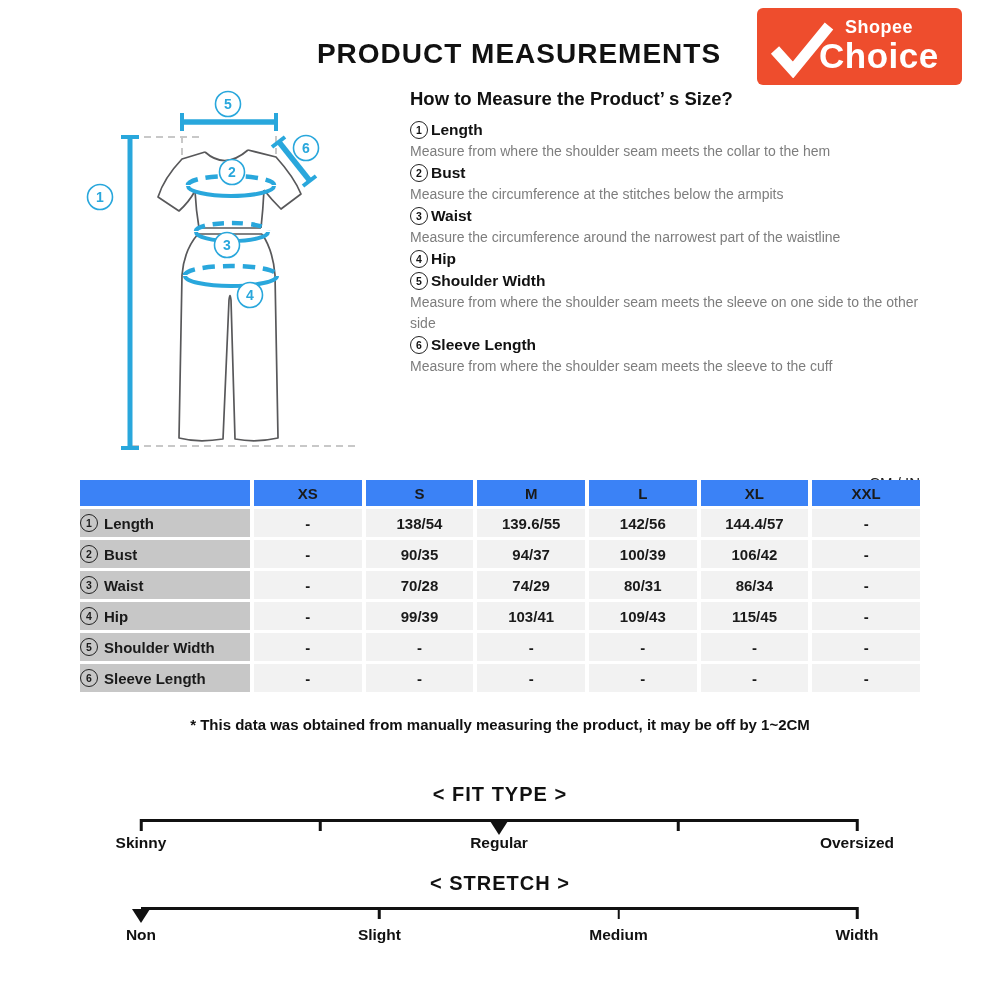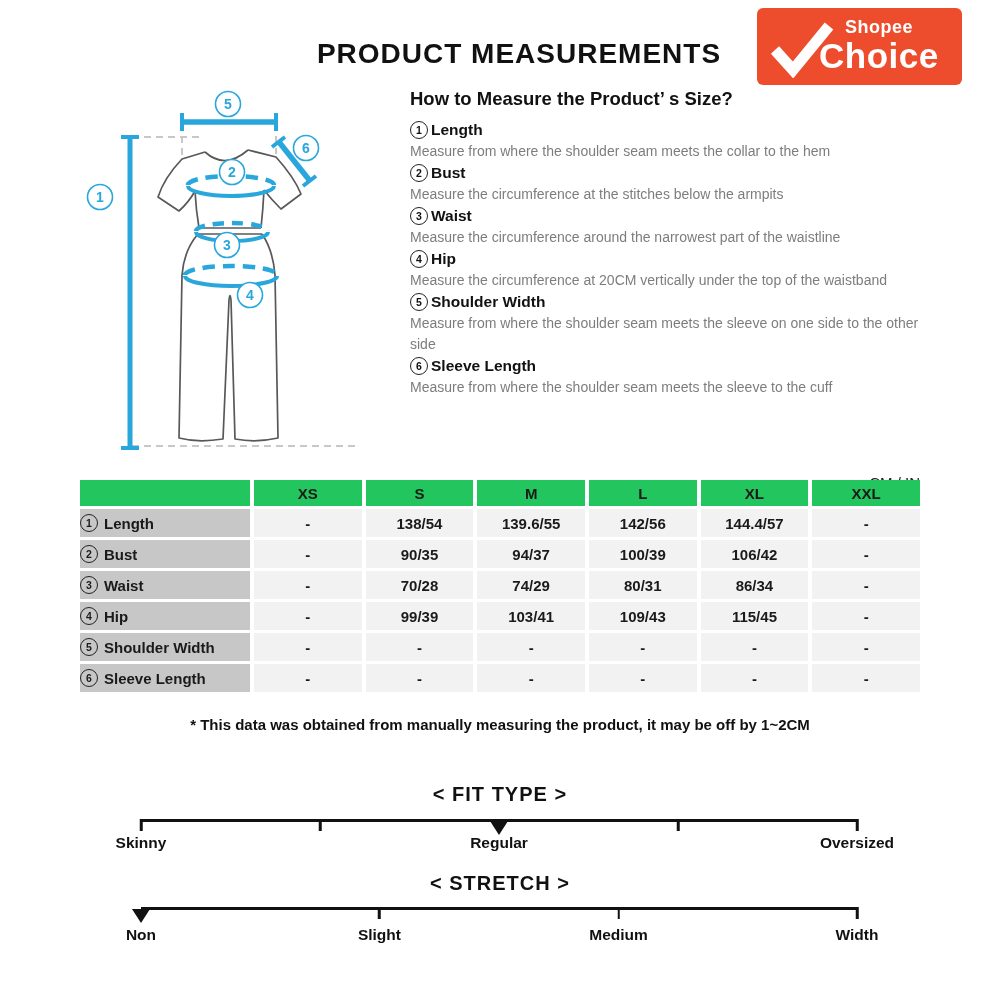--- a/index.html
+++ b/index.html
@@ -25,21 +25,21 @@
   .hitem .desc{font-size:14px;line-height:21px;color:#7d7d7d;font-weight:400;}
   .circ{display:inline-flex;align-items:center;justify-content:center;flex:0 0 auto;
         width:16px;height:16px;border:1.2px solid #222;border-radius:50%;
         font-size:10.5px;font-weight:600;margin-right:3px;line-height:1;}
 
   
   .unit{position:absolute;top:474px;right:80px;font-size:15px;font-weight:400;}
   .tblwrap{position:absolute;left:76px;top:477px;width:848px;}
   table.meas{width:848px;border-collapse:separate;border-spacing:4px 3px;table-layout:fixed;}
   table.meas td{text-align:center;font-size:15px;font-weight:700;color:#1a1a1a;padding:0;}
-  td.hd{background:#22c55e;height:26px;}
+  td.hd{background:#3b82f6;height:26px;}
   td.lbl{background:#c7c7c7;height:28px;text-align:left;padding-left:12px;}
   td.val{background:#f2f2f2;height:28px;}
   td.lbl .lblin{display:flex;align-items:center;font-size:15px;font-weight:700;}
   td.lbl .circ{margin-right:6px;background:transparent;}
 
   .disclaimer{position:absolute;top:716px;left:0;right:0;text-align:center;
               font-size:15px;font-weight:700;color:#111;}
 
   
   .scale-title{position:absolute;left:0;right:0;text-align:center;
@@ -172,21 +172,20 @@
           <span class="circ">3</span>
           <span>Waist</span>
         </div>
       <div class="desc">Measure the circumference around the narrowest part of the waistline</div>
     </div>
     <div class="hitem">
       <div class="term-line">
           <span class="circ">4</span>
           <span>Hip</span>
         </div>
-      <div class="desc">Measure the circumference at 20CM vertically under the top of the waistband</div>
     </div>
     <div class="hitem">
       <div class="term-line">
           <span class="circ">5</span>
           <span>Shoulder Width</span>
         </div>
       <div class="desc">Measure from where the shoulder seam meets the sleeve on one side to the other side</div>
     </div>
     <div class="hitem">
       <div class="term-line">

